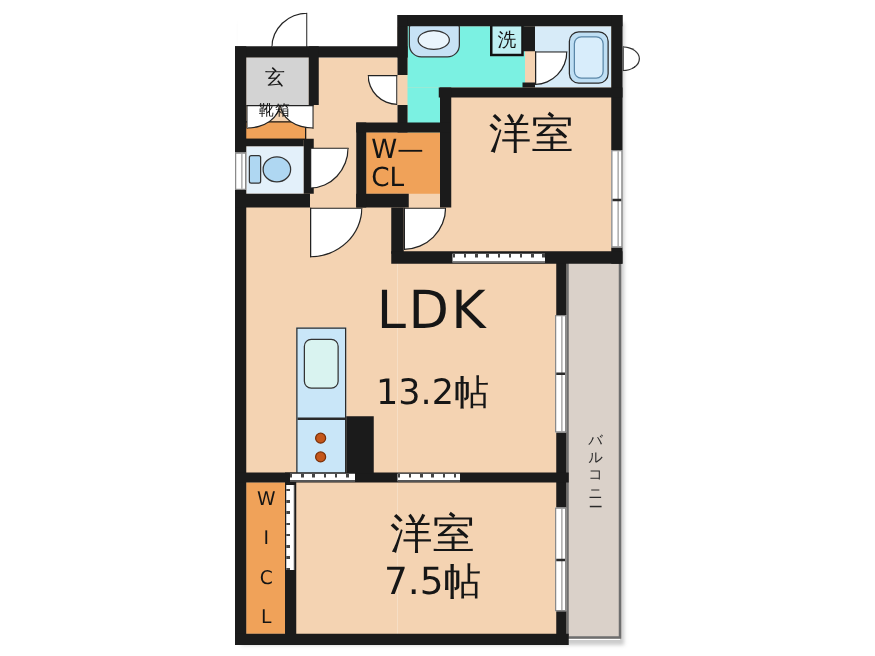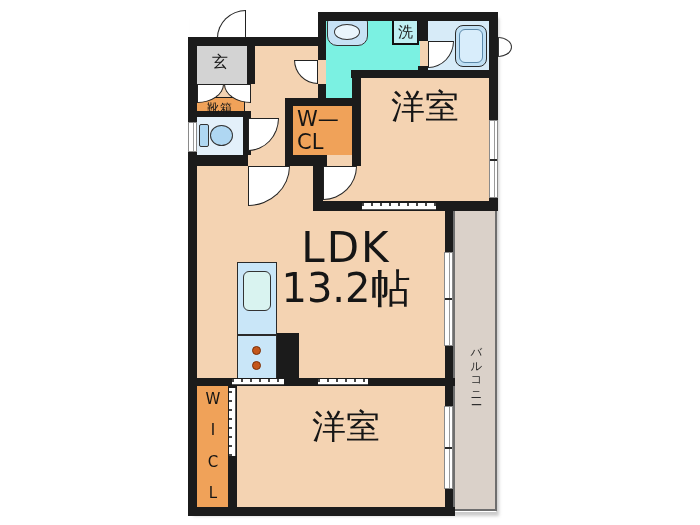--- a/index.html
+++ b/index.html
@@ -117,42 +117,45 @@
   <div class="door rBL" style="left:224px;top:84px;width:27px;height:19px"></div>
   <div class="door rBR" style="left:248px;top:118px;width:31px;height:33px"></div>
   <div class="door rBL" style="left:294px;top:60px;width:24px;height:24px"></div>
   <div class="door rBR" style="left:428px;top:41px;width:26px;height:27px"></div>
   <div class="door rBR" style="left:248px;top:166px;width:42px;height:40px"></div>
   <div class="door rBR" style="left:323px;top:166px;width:34px;height:34px"></div>
 
   <div class="lbl" style="left:190px;top:51px;width:60px;height:22px;font-size:16px">
     <span>玄</span>
   </div>
-  <div class="lbl" style="left:195px;top:101px;width:50px;height:15px;font-size:12px;letter-spacing:1px">
+  <div class="lbl" style="left:195px;top:81px;width:50px;height:15px;font-size:12px;letter-spacing:1px">
     <span>靴箱</span>
   </div>
 
   <div class="abs" style="left:297px;top:107px;width:55px;height:47px;display:flex;flex-direction:column;justify-content:center;font-size:21px;line-height:1.08">
     <span>W—</span>
     <span>CL</span>
   </div>
 
   <div class="lbl" style="left:361px;top:88px;width:128px;height:38px;font-size:34px">
     <span>洋室</span>
   </div>
 
   <div class="lbl" style="left:246px;top:220px;width:200px;height:54px;font-size:42px;letter-spacing:2px">
     <span>LDK</span>
   </div>
-  <div class="lbl" style="left:246px;top:266px;width:200px;height:44px;font-size:40px">
+  <div class="lbl" style="left:246px;top:292px;width:200px;height:44px;font-size:28px">
     <span>13.2帖</span>
   </div>
 
   <div class="lbl" style="left:247px;top:408px;width:198px;height:38px;font-size:34px">
     <span>洋室</span>
+  </div>
+  <div class="lbl" style="left:247px;top:448px;width:198px;height:34px;font-size:30px">
+    <span>7.5帖</span>
   </div>
 
   <div class="abs" style="left:197px;top:390px;width:32px;height:112px;display:flex;flex-direction:column;align-items:center;justify-content:space-between;font-size:15px">
     <span>W</span>
     <span>I</span>
     <span>C</span>
     <span>L</span>
   </div>
 
   <div class="lbl" style="left:464px;top:305px;width:24px;height:130px;font-size:11.5px;letter-spacing:2px;color:#2a2a2a">

